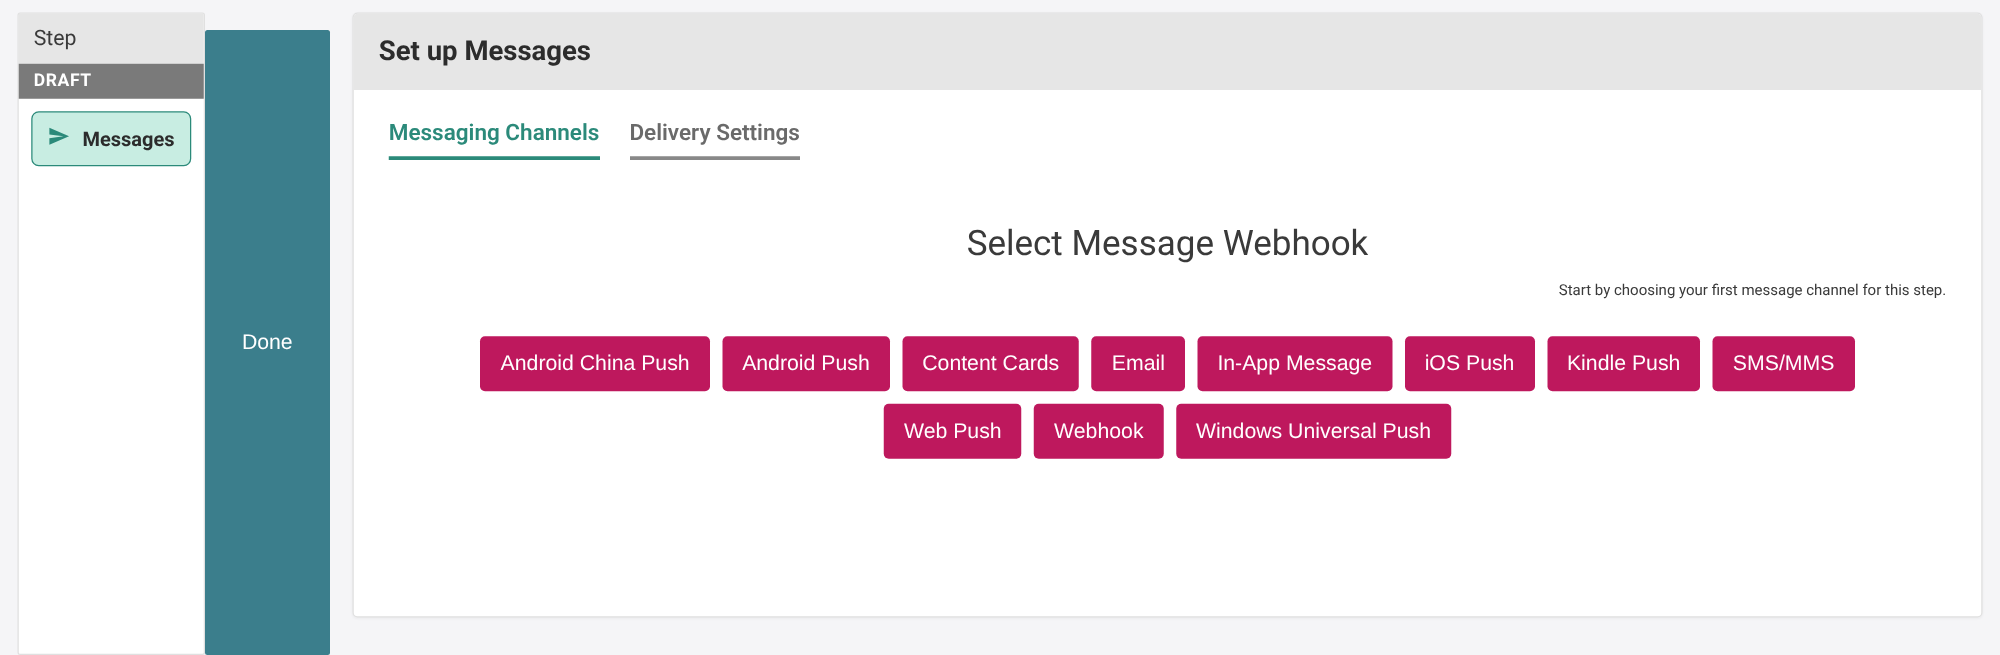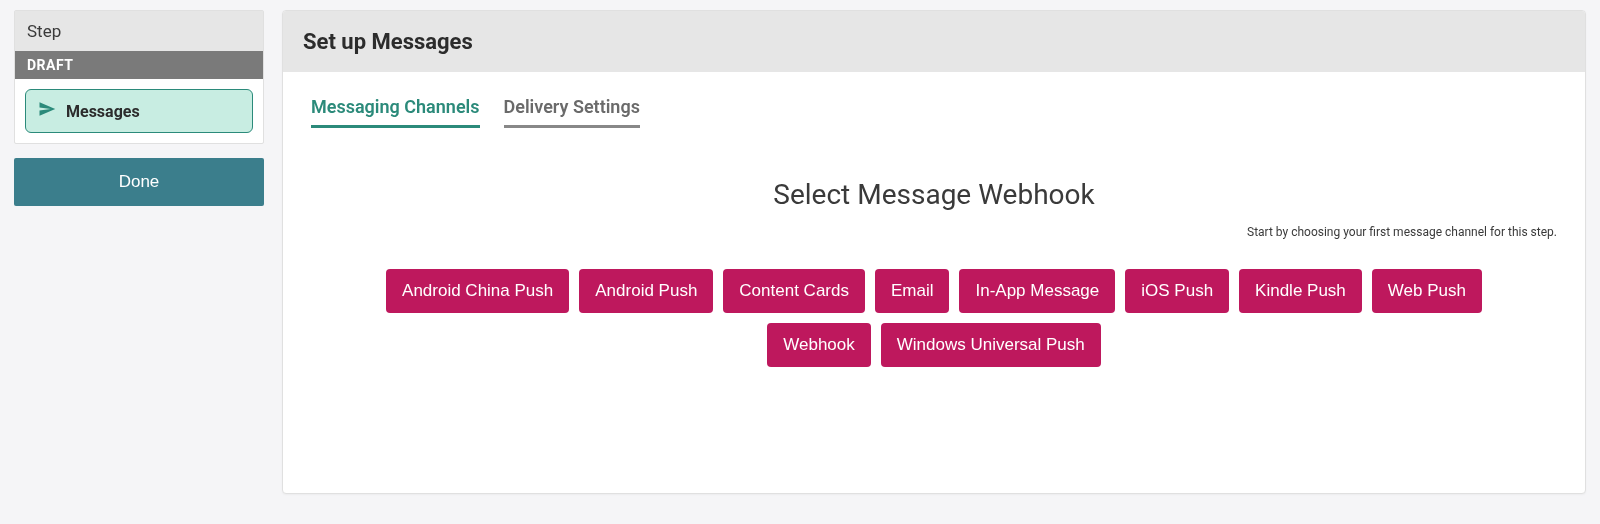--- a/index.html
+++ b/index.html
@@ -19,21 +19,21 @@
       display: flex;
       gap: 18px;
       padding: 10px 14px 0 14px;
       height: 100%;
     }
     
     .sidebar {
       width: 250px;
       flex-shrink: 0;
       display: flex;
-      flex-direction: column;
+      flex-direction: row;
     }
     .sidebar-box {
       background: #fff;
       border: 1px solid #e0e0e0;
       border-radius: 2px;
     }
     .sidebar-step-header {
       background: #e6e6e6;
       padding: 10px 12px;
       font-size: 17px;
@@ -205,20 +205,21 @@
         <div class="channel-title">Select Message Webhook</div>
         <div class="channel-subtitle">Start by choosing your first message channel for this step.</div>
         <div class="channel-buttons">
           <button class="channel-btn">Android China Push</button>
           <button class="channel-btn">Android Push</button>
           <button class="channel-btn">Content Cards</button>
           <button class="channel-btn">Email</button>
           <button class="channel-btn">In-App Message</button>
           <button class="channel-btn">iOS Push</button>
           <button class="channel-btn">Kindle Push</button>
+          <button class="channel-btn">SMS/MMS</button>
           <button class="channel-btn">Web Push</button>
           <button class="channel-btn">Webhook</button>
           <button class="channel-btn">Windows Universal Push</button>
         </div>
       </div>
     </div>
   </div>
 
 </div>
 

